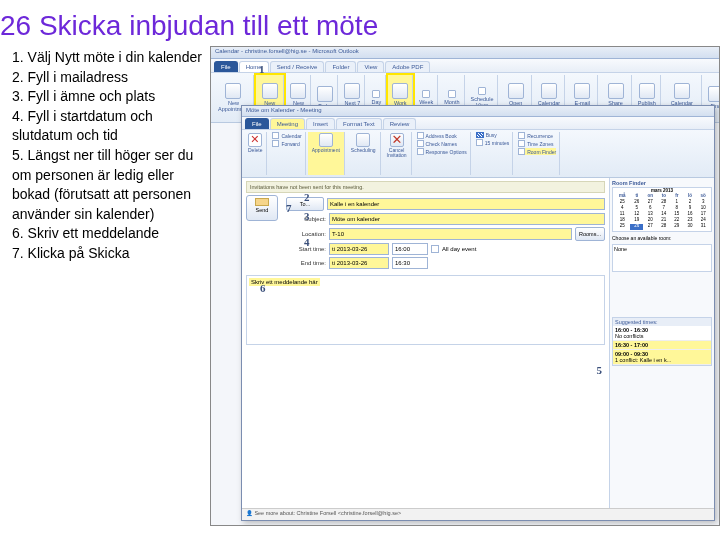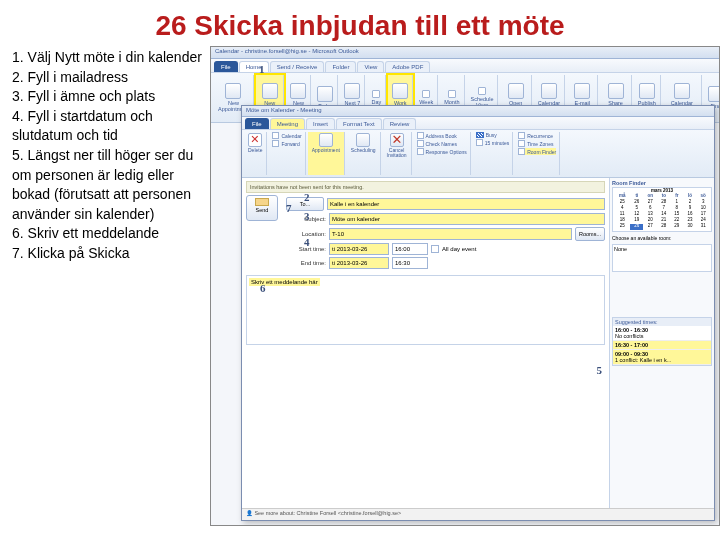--- a/index.html
+++ b/index.html
@@ -1,17 +1,17 @@
 <!DOCTYPE html>
 <html><head>
 <meta charset="utf-8">
 <style>
 *{margin:0;padding:0;box-sizing:border-box;font-family:"Segoe UI",Arial,sans-serif}
 body{width:720px;height:540px;background:#fff;overflow:hidden;position:relative}
-.slide-title{font-size:28px;font-weight:700;text-align:center;padding:10px 0 4px;color:#b91c1c}
+.slide-title{font-size:28px;font-weight:400;padding:10px 0 4px;color:#6d28d9}
 .slide-body{display:flex;height:480px}
 .instructions{width:210px;padding:2px 8px 0 12px;font-size:14px;line-height:1.4;color:#000}
 .screenshot{flex:1;position:relative;border:1px solid #888;background:#f4f6fa;font-size:6.5px;overflow:hidden}
 
 .ol-title{height:12px;background:linear-gradient(#e8eef7,#d3dff0);border-bottom:1px solid #9fb4d6;padding:1px 4px;font-size:6px;color:#3b5998}
 .ol-tabs{height:14px;background:linear-gradient(#f8fafd,#e8eef7);display:flex;align-items:flex-end;gap:1px;padding:0 3px;border-bottom:1px solid #c5d3e8}
 .ol-tab{padding:2px 6px;border:1px solid #c5d3e8;border-bottom:none;border-radius:3px 3px 0 0;background:#eaf0f9;font-size:6px;color:#3b5998;cursor:pointer}
 .ol-tab.file{background:#2b579a;color:#fff;border-color:#2b579a}
 .ol-tab.active{background:#fff}
 .ol-ribbon{height:50px;background:linear-gradient(#f4f8fd,#e2ebf6);border-bottom:1px solid #b8c9e0;display:flex;padding:2px 3px;gap:2px}

